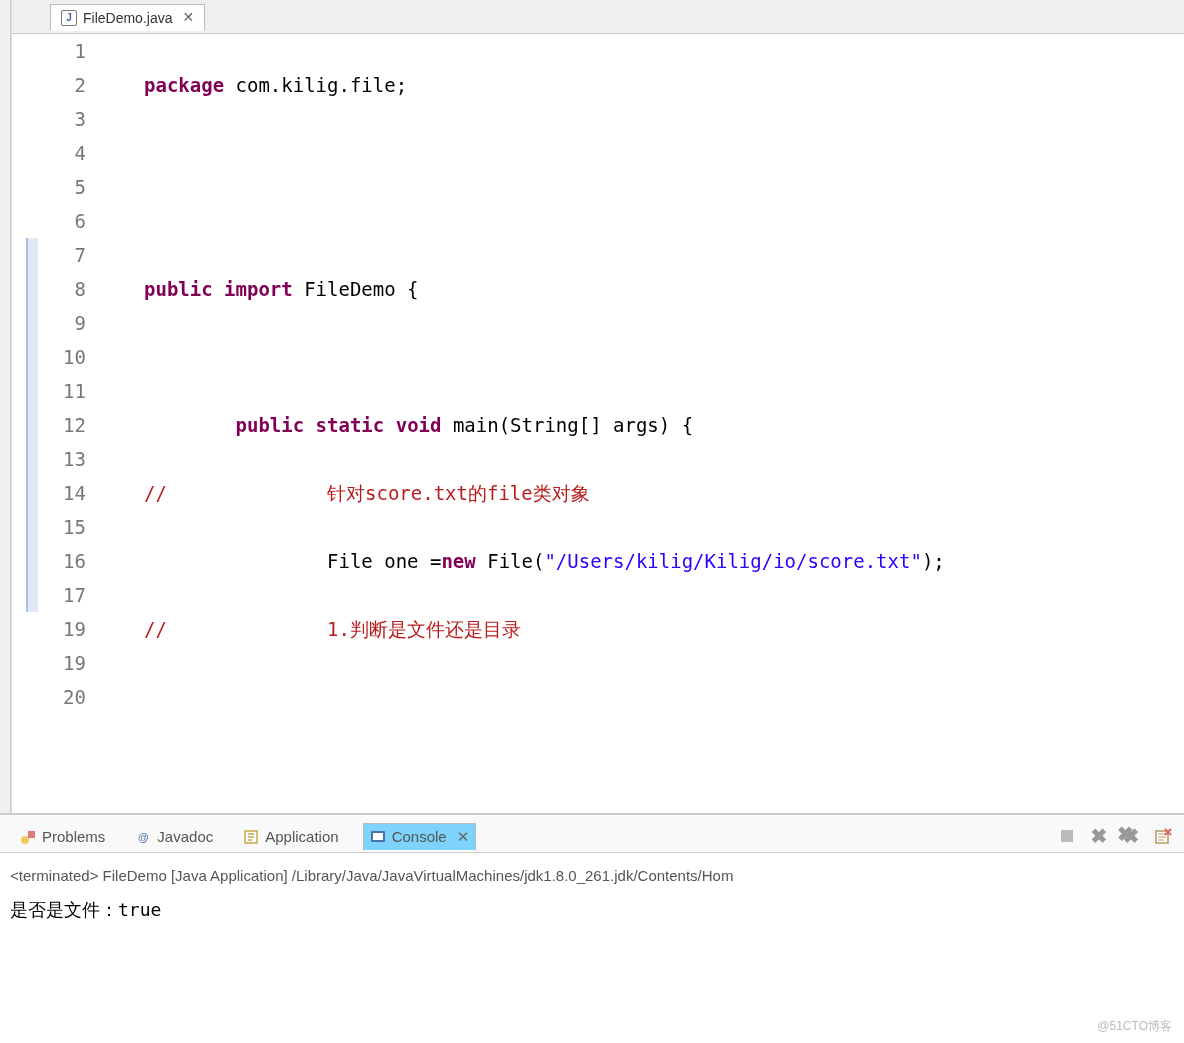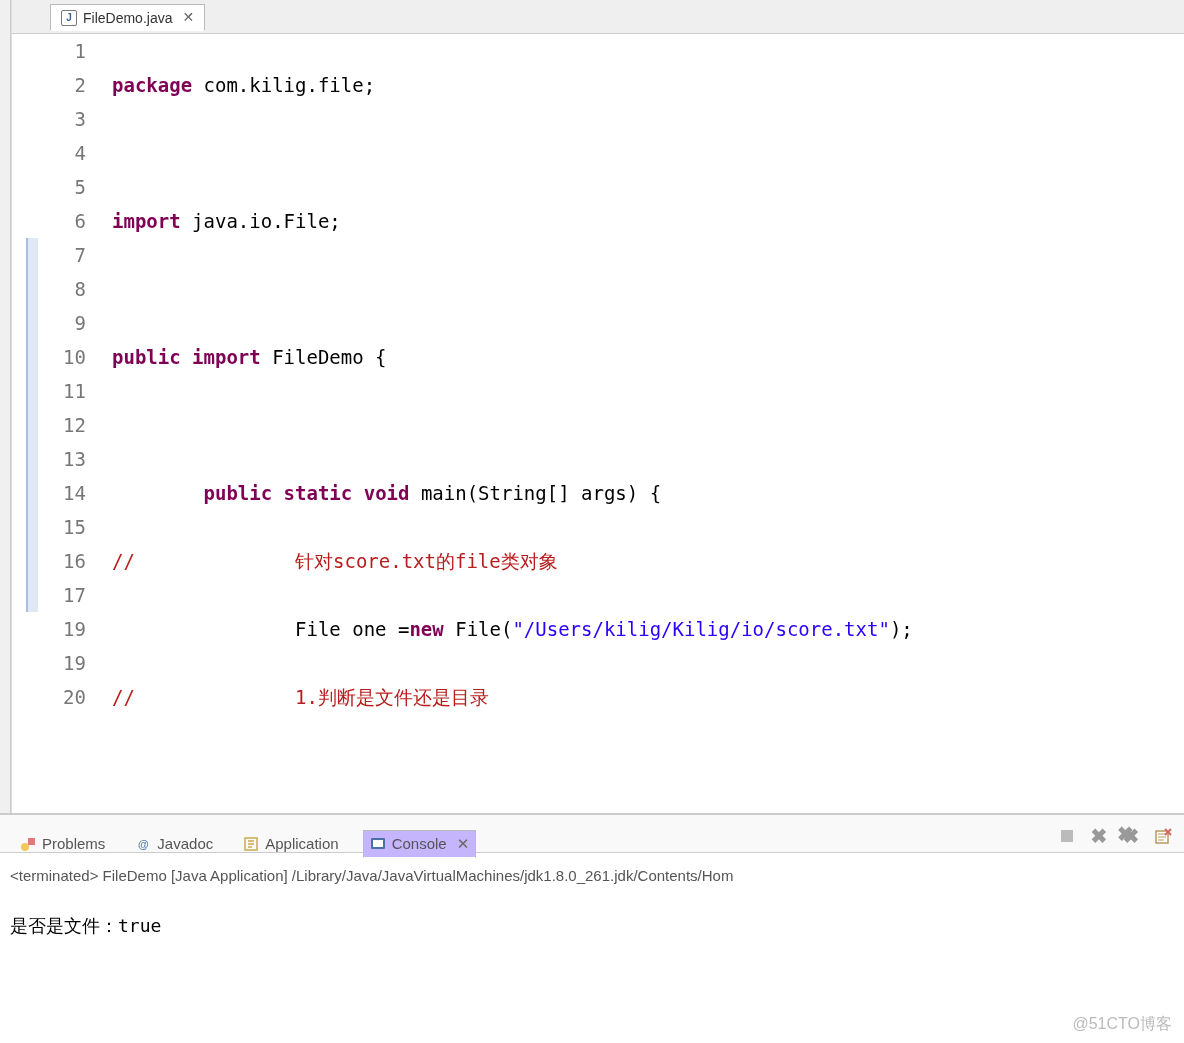--- a/index.html
+++ b/index.html
@@ -107,20 +107,21 @@
     position: relative;
   }
   .code-col {
     flex: 1;
     padding-left: 22px;
     white-space: pre;
     position: relative;
   }
   .code-col .line {
     height: 34px;
+    margin-left: 32px;
   }
   .k1 { color: #7f0055; font-weight: bold; }   
   .com { color: #b91c1c; }                     
   .str { color: #2a00ff; }
   .txt { color: #000; }
 
   
   .bottom-panel {
     border-top: 2px solid #ccc;
     display: flex;
@@ -138,24 +139,24 @@
     background: #f9f9f9;
   }
   .view-tab {
     display: flex;
     align-items: center;
     gap: 6px;
     font-size: 15px;
     color: #555;
     padding: 4px 6px;
     position: relative;
-    top: 8px;
+    top: 1px;
   }
   .view-tab.active {
-    background: #c4b5fd;
+    background: #7dd3fc;
     border: 1px solid #bbb;
     border-bottom: 1px solid #fff;
   }
   .view-tab .vicon {
     width: 16px; height: 16px;
     display: inline-flex;
     align-items: center;
     justify-content: center;
     font-size: 11px;
   }
@@ -182,28 +183,28 @@
     font-family: Menlo, Consolas, monospace;
     font-size: 18px;
     line-height: 30px;
     color: #000;
     overflow: hidden;
   }
   .console-header {
     font-family: "Helvetica Neue", Arial, sans-serif;
     font-size: 15px;
     color: #555;
-    margin-bottom: 20px;
+    margin-bottom: 4px;
     white-space: nowrap;
   }
   .watermark {
     position: fixed;
     right: 12px;
     bottom: 8px;
-    font-size: 16px;
+    font-size: 12px;
     color: #bbb;
   }
   svg { display: block; }
 </style>
 </head>
 <body>
 
 <div class="main-area">
   <div class="left-gutter"></div>
 
@@ -258,21 +259,20 @@
         <div class="ln">15</div>
         <div class="ln">16</div>
         <div class="ln">17</div>
         <div class="ln">19</div>
         <div class="ln">19</div>
         <div class="ln">20</div>
       </div>
       <div class="code-col">
 <div class="line"><span class="k1">package</span><span class="txt"> com.kilig.file;</span></div>
 <div class="line"></div>
-<div class="line"><span class="k1">import</span><span class="txt"> java.io.File;</span></div>
 <div class="line"></div>
 <div class="line"><span class="k1">public</span><span class="txt"> </span><span class="k1">import</span><span class="txt"> FileDemo {</span></div>
 <div class="line"></div>
 <div class="line"><span class="txt">	</span><span class="k1">public</span><span class="txt"> </span><span class="k1">static</span><span class="txt"> </span><span class="k1">void</span><span class="txt"> main(String[] args) {</span></div>
 <div class="line"><span class="com">//		针对score.txt的file类对象</span></div>
 <div class="line"><span class="txt">		File one =</span><span class="k1">new</span><span class="txt"> File(</span><span class="str">"/Users/kilig/Kilig/io/score.txt"</span><span class="txt">);</span></div>
 <div class="line"><span class="com">//		1.判断是文件还是目录</span></div>
 
 
 

